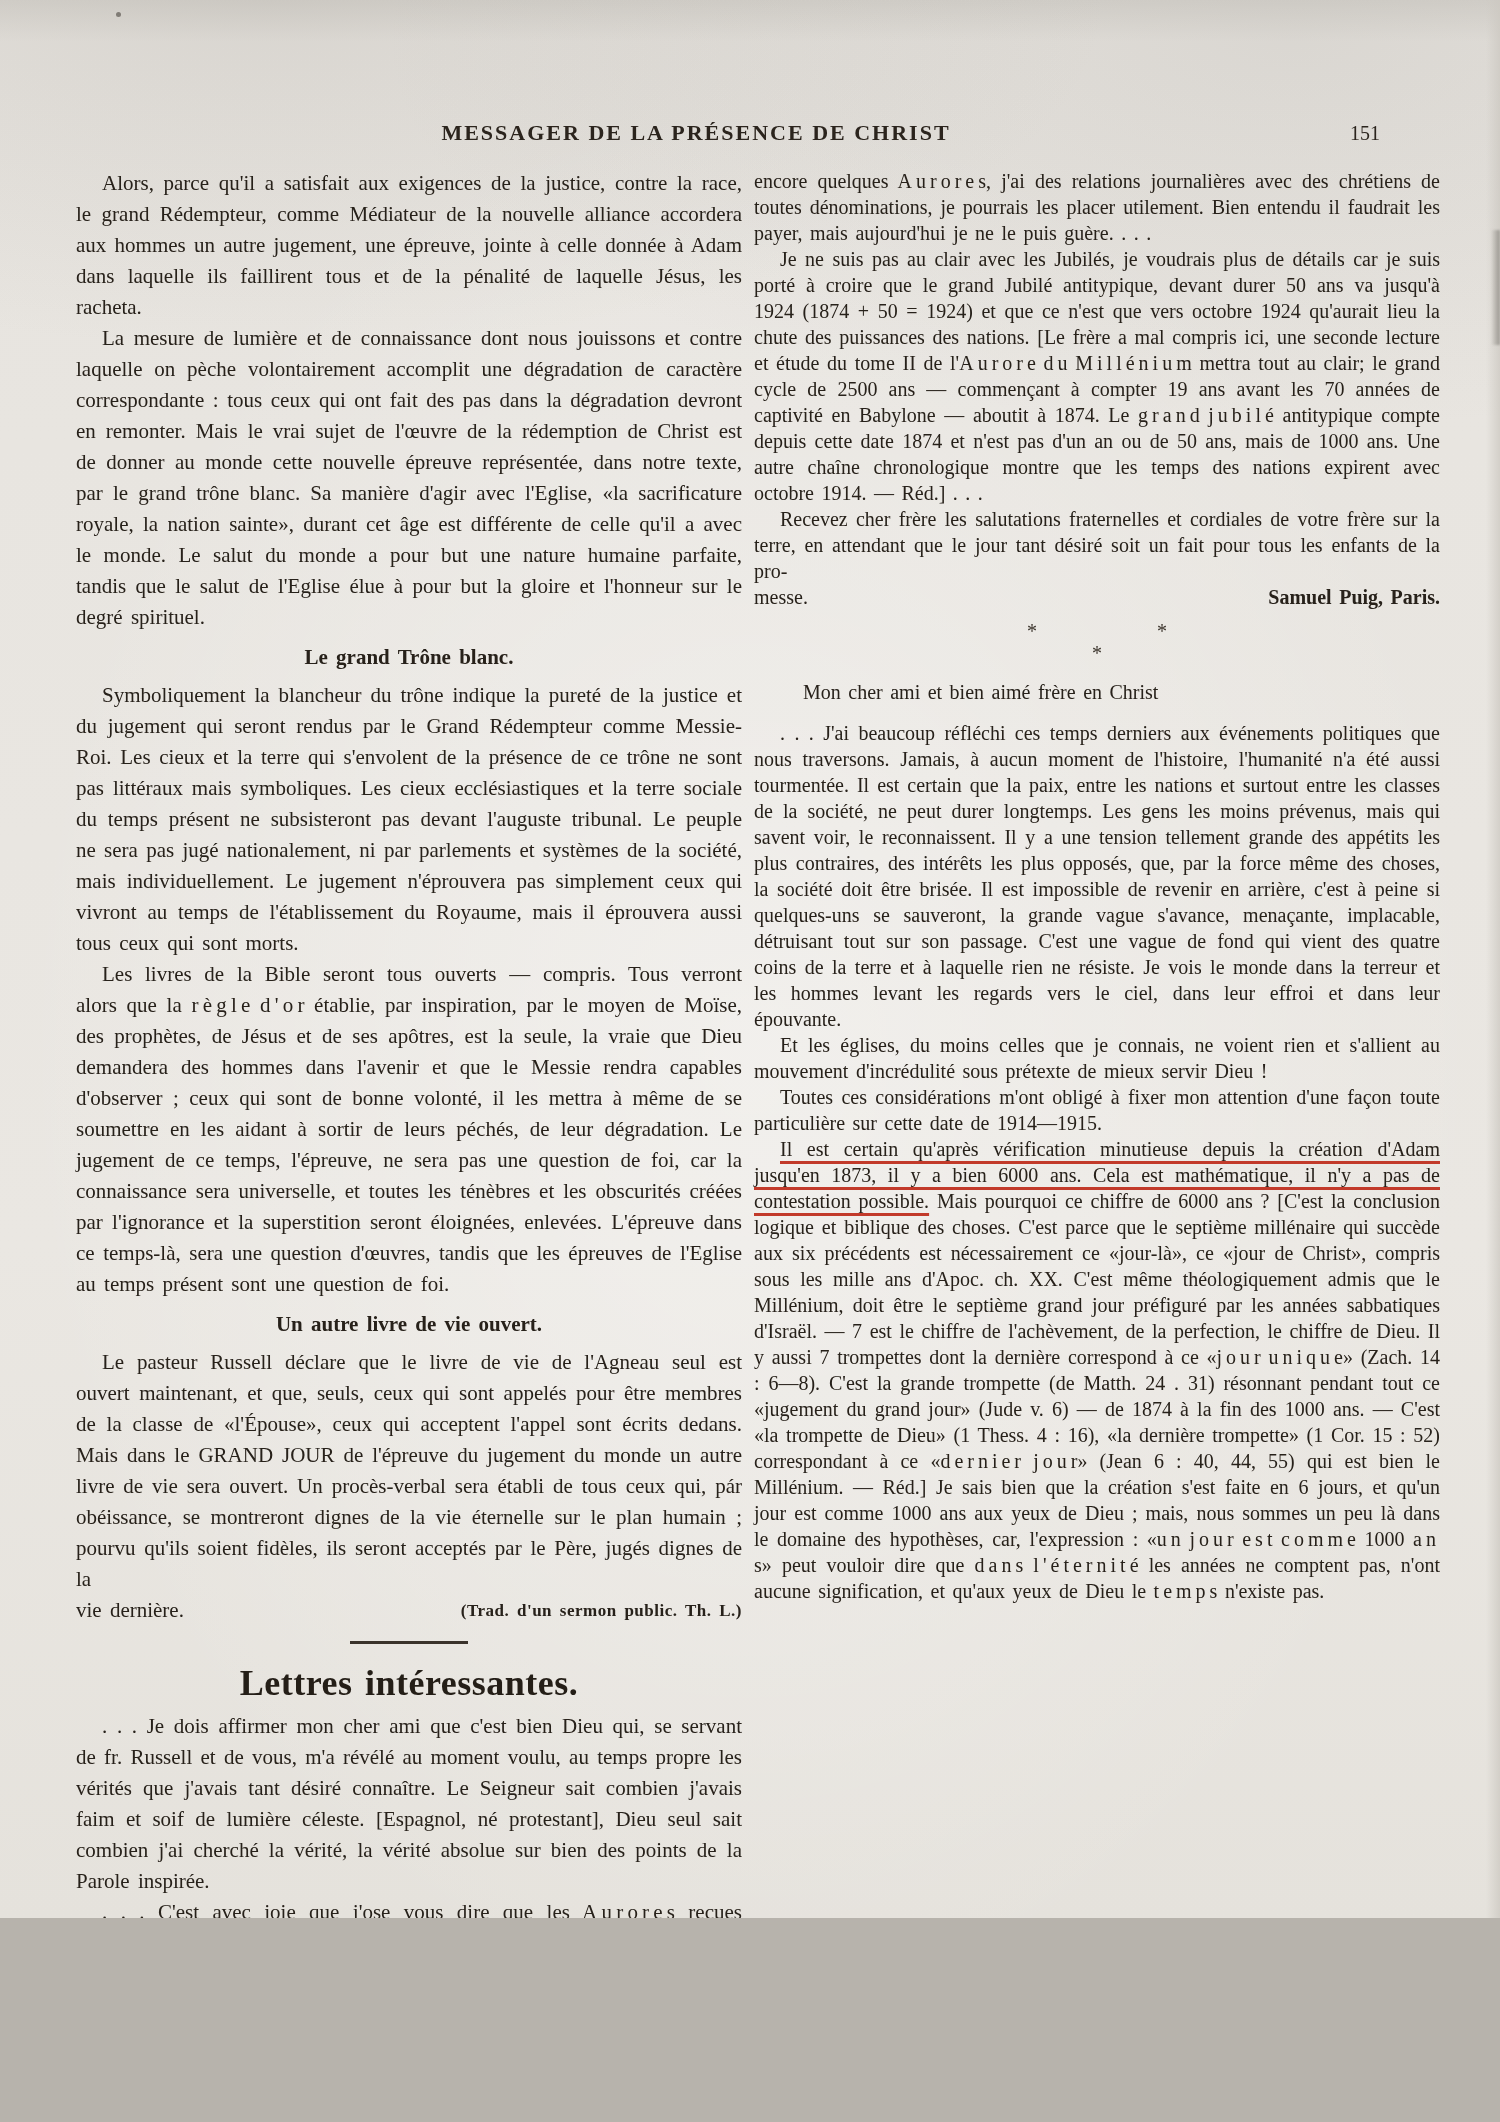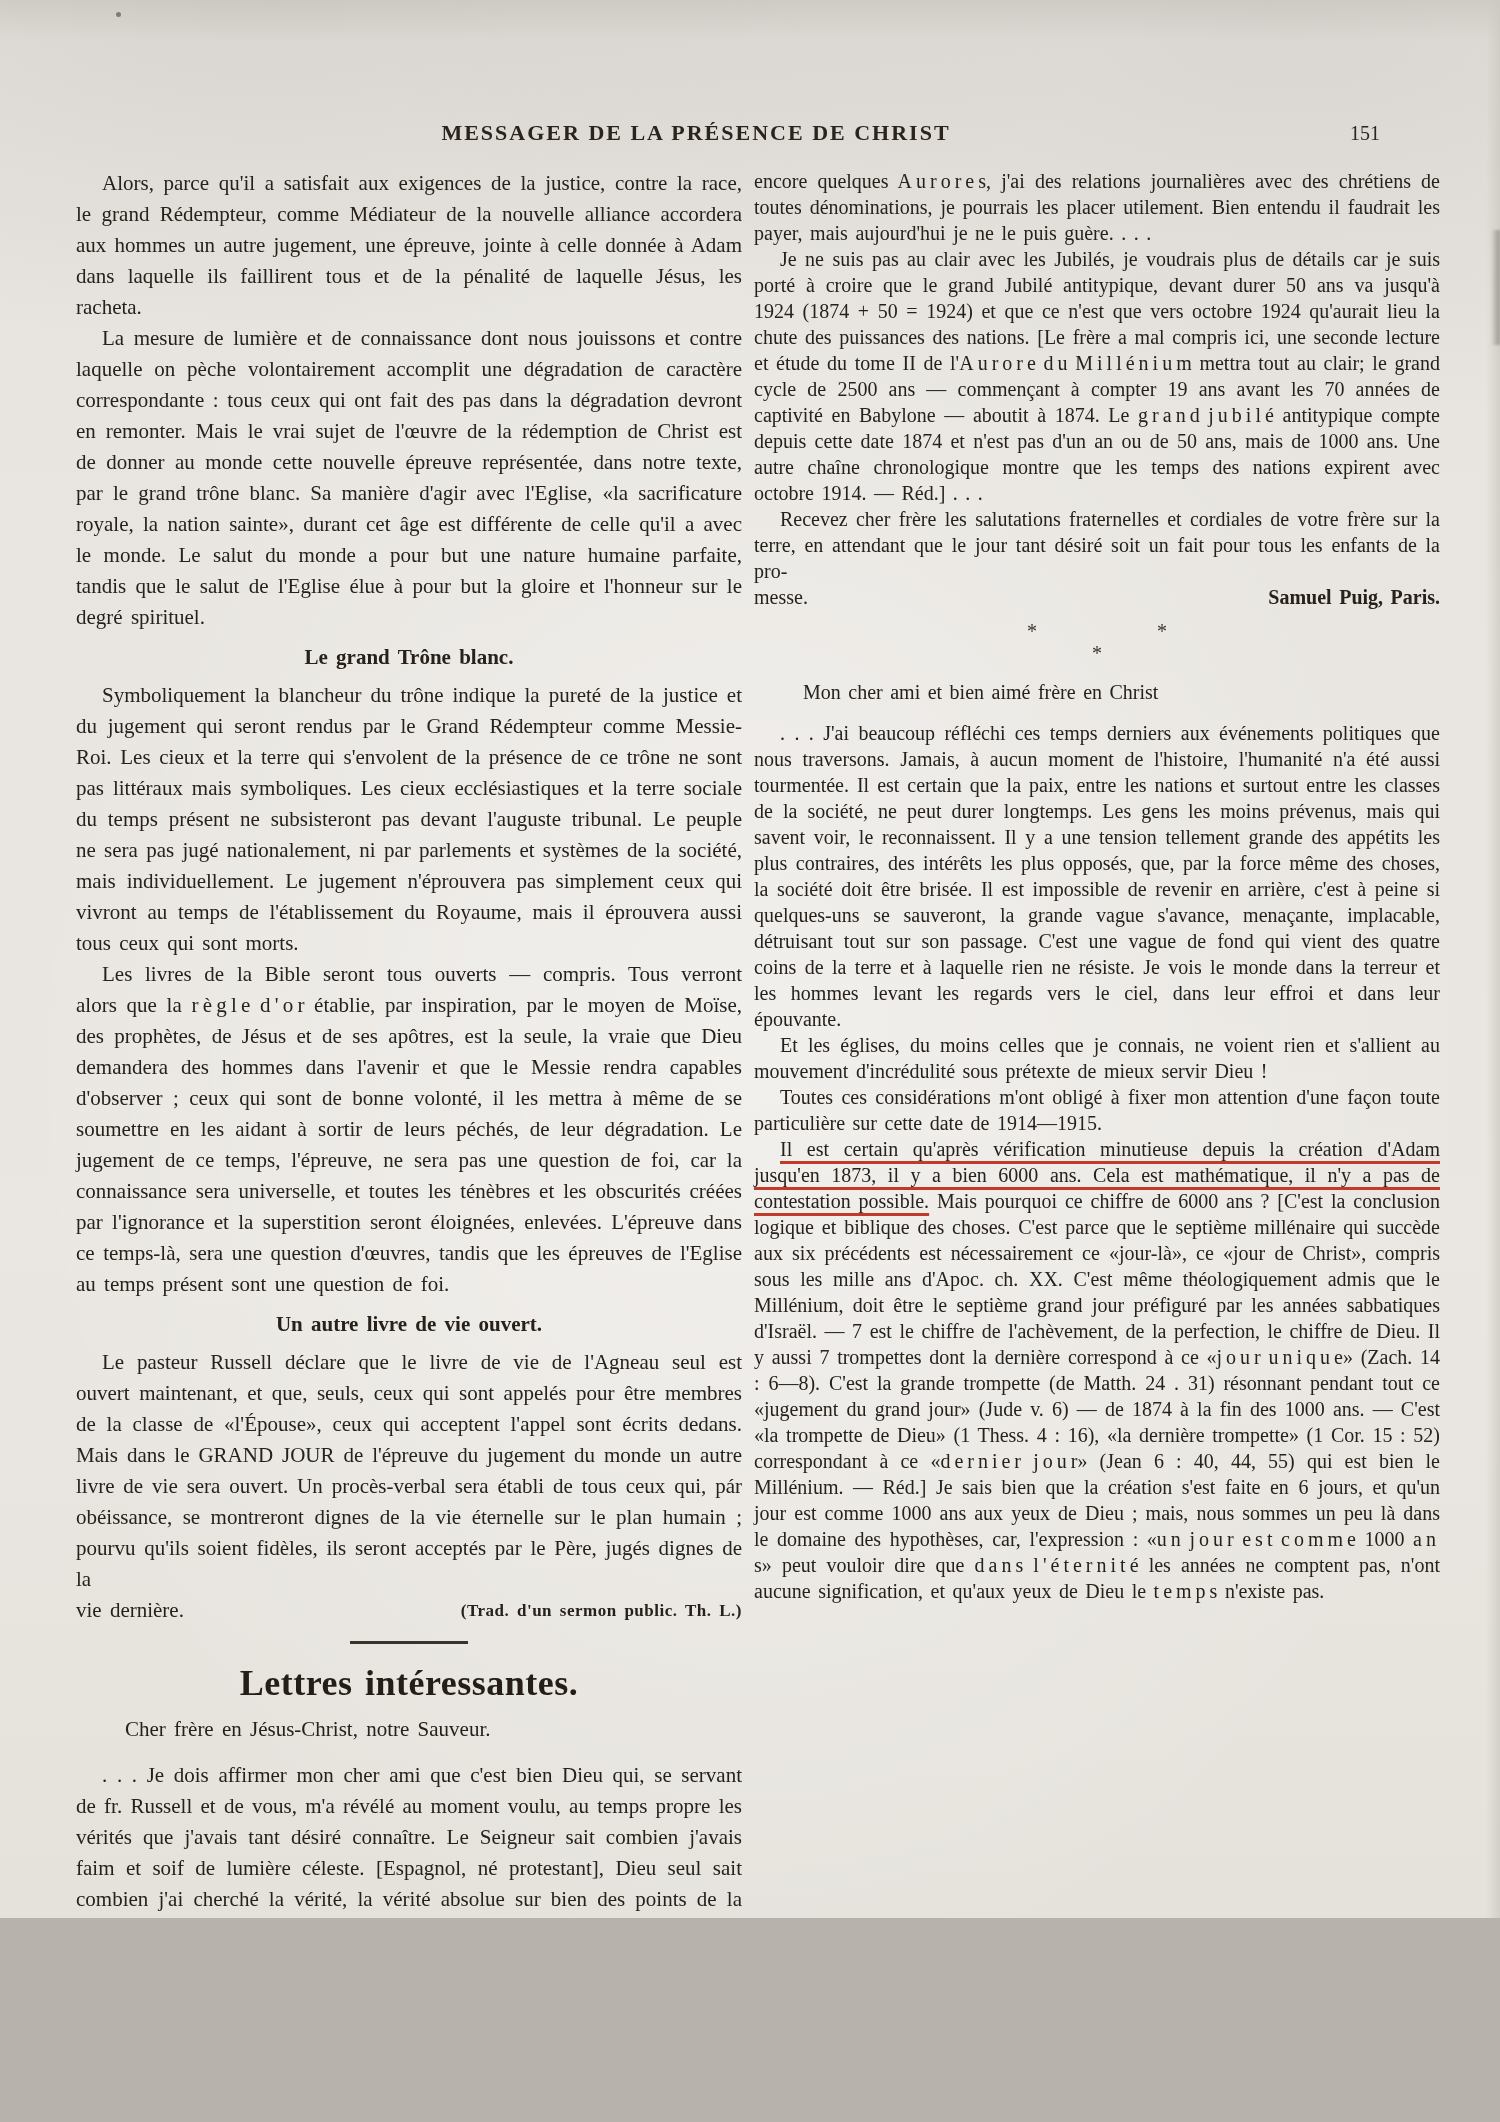--- a/index.html
+++ b/index.html
@@ -62,21 +62,20 @@
       <p class="para">Symboliquement la blancheur du trône indique la pureté de la justice et du jugement qui seront rendus par le Grand Rédempteur comme Messie-Roi.  Les cieux et la terre qui s'envolent de la présence de ce trône ne sont pas littéraux mais symboliques.  Les cieux ecclésiastiques et la terre sociale du temps présent ne subsisteront pas devant l'auguste tribunal.  Le peuple ne sera pas jugé nationalement, ni par parlements et systèmes de la société, mais individuellement.  Le jugement n'éprouvera pas simplement ceux qui vivront au temps de l'établissement du Royaume, mais il éprouvera aussi tous ceux qui sont morts.</p>
       <p class="para">Les livres de la Bible seront tous ouverts — compris. Tous verront alors que la r è g l e d ' o r établie, par inspiration, par le moyen de Moïse, des prophètes, de Jésus et de ses apôtres, est la seule, la vraie que Dieu demandera des hommes dans l'avenir et que le Messie rendra capables d'observer ; ceux qui sont de bonne volonté, il les mettra à même de se soumettre en les aidant à sortir de leurs péchés, de leur dégradation.  Le jugement de ce temps, l'épreuve, ne sera pas une question de foi, car la connaissance sera universelle, et toutes les ténèbres et les obscurités créées par l'ignorance et la superstition seront éloignées, enlevées.  L'épreuve dans ce temps-là, sera une question d'œuvres, tandis que les épreuves de l'Eglise au temps présent sont une question de foi.</p>
       <div class="h-small">Un autre livre de vie ouvert.</div>
       <p class="para">Le pasteur Russell déclare que le livre de vie de l'Agneau seul est ouvert maintenant, et que, seuls, ceux qui sont appelés pour être membres de la classe de «l'Épouse», ceux qui acceptent l'appel sont écrits dedans.  Mais dans le GRAND JOUR de l'épreuve du jugement du monde un autre livre de vie sera ouvert. Un procès-verbal sera établi de tous ceux qui, pár obéissance, se montreront dignes de la vie éternelle sur le plan humain ; pourvu qu'ils soient fidèles, ils seront acceptés par le Père, jugés dignes de la</p>
       <div class="row">
         <span>vie dernière.</span>
         <span class="credit">(Trad. d'un sermon public. Th. L.)</span>
       </div>
       <div class="rule"></div>
       <div class="h-big">Lettres intéressantes.</div>
-      <p class="sal">Cher frère en Jésus-Christ, notre Sauveur.</p>
       <p class="para">. . . Je dois affirmer mon cher ami que c'est bien Dieu qui, se servant de fr. Russell et de vous, m'a révélé au moment voulu, au temps propre les vérités que j'avais tant désiré connaître.  Le Seigneur sait combien j'avais faim et soif de lumière céleste. [Espagnol, né protestant], Dieu seul sait combien j'ai cherché la vérité, la vérité absolue sur bien des points de la Parole inspirée.</p>
       <p class="para">. . . C'est avec joie que j'ose vous dire que les A u r o r e s reçues commencent à éveiller l'esprit de l'élite des c h e r c h e u r s qui se trouvent parmis mes connaissances. J'espère pouvoir enregistrer bientôt des faits ;  et pour continuer l'œuvre de la moisson oserais-je vous demander</p>
     </div>
   <div class="col col-right">
       <p class="para ni">encore quelques A u r o r e s, j'ai des relations journalières avec des chrétiens de toutes dénominations, je pourrais les placer utilement.  Bien entendu il faudrait les payer, mais aujourd'hui je ne le puis guère. . . .</p>
       <p class="para">Je ne suis pas au clair avec les Jubilés, je voudrais plus de détails car je suis porté à croire que le grand Jubilé antitypique, devant durer 50 ans va jusqu'à 1924 (1874 + 50 = 1924) et que ce n'est que vers octobre 1924 qu'aurait lieu la chute des puissances des nations.  [Le frère a mal compris ici, une seconde lecture et étude du tome II de l'A u r o r e d u M i l l é n i u m mettra tout au clair; le grand cycle de 2500 ans — commençant à compter 19 ans avant les 70 années de captivité en Babylone — aboutit à 1874. Le g r a n d j u b i l é antitypique compte depuis cette date 1874 et n'est pas d'un an ou de 50 ans, mais de 1000 ans. Une autre chaîne chronologique montre que les temps des nations expirent avec octobre 1914. — Réd.] . . .</p>
       <p class="para">Recevez cher frère les salutations fraternelles et cordiales de votre frère sur la terre, en attendant que le jour tant désiré soit un fait pour tous les enfants de la pro-</p>
       <div class="row">
         <span>messe.</span>
         <span class="sig">Samuel Puig, Paris.</span>

